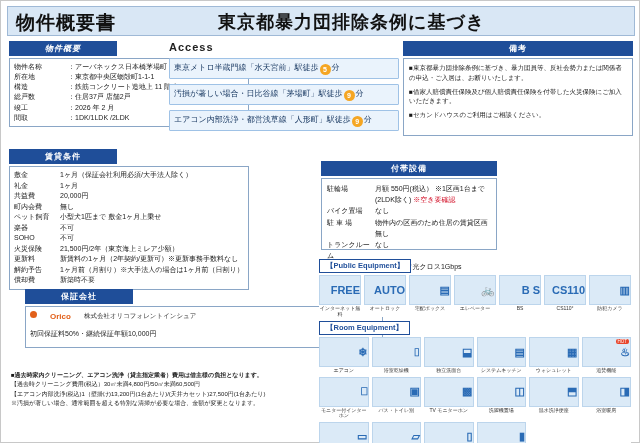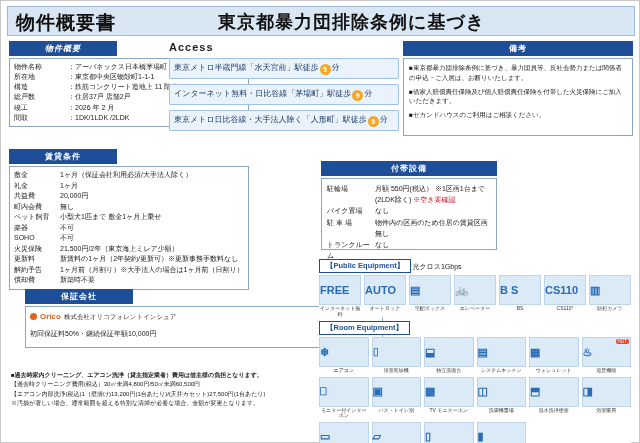--- a/index.html
+++ b/index.html
@@ -57,21 +57,21 @@
     line-height:1.45;
   }
   .kv { display:flex; }
   .kv .k { width:54px; flex:0 0 54px; }
   .kv .v { flex:1 1 auto; }
 
   .rent-rows { line-height:1.5; }
   .rent-rows .kv .k { width:46px; flex:0 0 46px; }
 
   
-  .orico-row { display:flex; align-items:center; gap:3px; margin-top:1px;}
+  .orico-row { display:flex; gap:13px; margin-top:1px;}
   .orico-dot { width:7px; height:7px; border-radius:50%; background:#e2601a; display:inline-block; }
   .orico-name { font-weight:bold; color:#e2601a; font-size:8px; }
   .orico-sub { color:#333; font-size:6.5px; }
 
   
   .col-access { position:absolute; left:168px; top:40px; width:230px; }
   .access-title { font-size:11px; font-weight:bold; color:#222; letter-spacing:1px;}
   .station {
     border:1px solid #9fc2e6;
     background:#eaf3fc;
@@ -130,21 +130,21 @@
     display:grid;
     grid-template-columns: repeat(6, 1fr);
     gap:3px;
     background:#ffffff;
   }
   .eq {
     background:#dbeaf7;
     border:1px solid #bcd5ec;
     height:30px;
     position:relative;
-    display:flex; align-items:flex-start; justify-content:center;
+    display:flex; align-items:flex-end; justify-content:center;
     flex-direction:column;
   }
   .eq .glyph {
     font-size:11px; color:#2a6bb5; line-height:1;
     font-weight:bold;
   }
   .eq-cap { font-size:5px; text-align:center; color:#333; margin-top:1px; line-height:1.1;}
   .eqcell { display:flex; flex-direction:column; }
   .hot { position:absolute; right:1px; top:1px; background:#e8452b; color:#fff; font-size:4.5px; padding:0 2px; border-radius:2px;}
 
@@ -198,24 +198,24 @@
       </div>
     </div>
   </div>
 
   <div class="col-access">
     <div class="access-title">Access</div>
     <div class="station">
       <span>東京メトロ半蔵門線「水天宮前」駅徒歩</span><span class="walk-badge">5</span><span>分</span>
     </div>
     <div class="station">
-      <span>インターネット無料・日比谷線「茅場町」駅徒歩</span><span class="walk-badge">9</span><span>分</span>
+      <span>汚損が著しい場合・日比谷線「茅場町」駅徒歩</span><span class="walk-badge">9</span><span>分</span>
     </div>
     <div class="station">
-      <span>東京メトロ日比谷線・大手法人除く「人形町」駅徒歩</span><span class="walk-badge">9</span><span>分</span>
+      <span>エアコン内部洗浄・都営浅草線「人形町」駅徒歩</span><span class="walk-badge">9</span><span>分</span>
     </div>
   </div>
 
   <div class="col-right">
     <div style="width:100%;border-radius:7px;">
       <div class="pill">備考</div>
     </div>
     <div class="note-box" style="height:78px;">
       <p>■東京都暴力団排除条例に基づき、暴力団員等、反社会勢力または関係者の申込・ご入居は、お断りいたします。</p>
       <p>■借家人賠償責任保険及び個人賠償責任保険を付帯した火災保険にご加入いただきます。</p>

